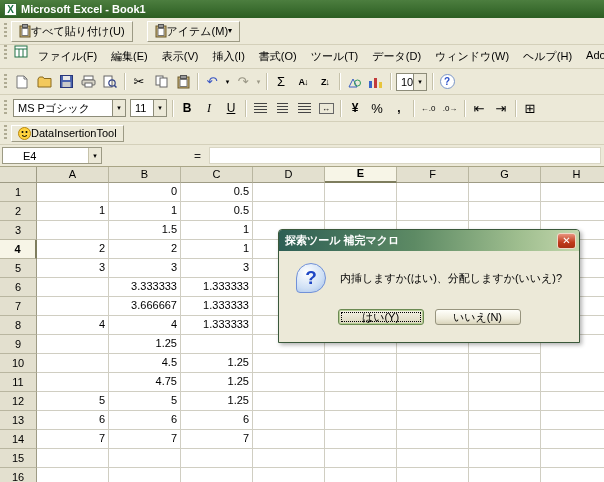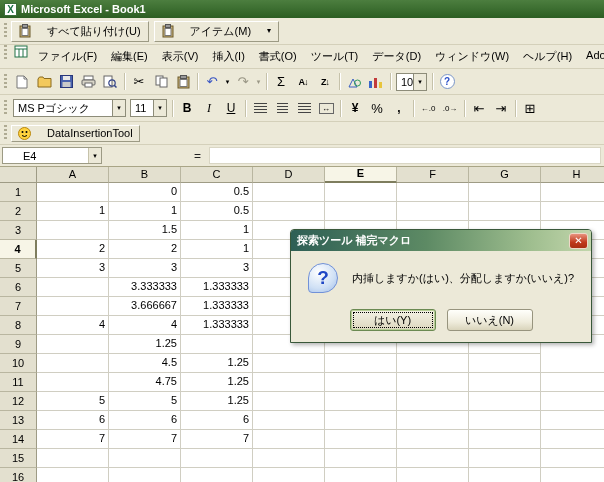--- a/index.html
+++ b/index.html
@@ -9,21 +9,21 @@
 
   
   .titlebar { height:18px; display:flex; align-items:center; gap:4px; padding:0 4px;
     background:linear-gradient(to bottom,#4C7E3F,#2C5E22); color:#fff; font-weight:bold; }
 
   
   .tbrow { display:flex; align-items:center; background:#ECE9D8; border-bottom:1px solid #D4D0BA; padding:1px 2px; }
   .grip { width:3px; height:16px; margin:0 4px 0 2px; flex:0 0 3px;
     background:repeating-linear-gradient(to bottom,#AFAB93 0 2px,#ECE9D8 2px 4px); }
   .sep { width:1px; height:17px; background:#C6C2AA; box-shadow:1px 0 0 #FFF; margin:0 3px; flex:0 0 1px; }
-  .raised { display:inline-flex; align-items:center; gap:16px; padding:2px 7px; margin-right:5px;
+  .raised { display:inline-flex; align-items:center; gap:0; padding:2px 7px; margin-right:14px;
     background:#ECE9D8; border:1px solid; border-color:#FFF #9C9A84 #9C9A84 #FFF; font:inherit; cursor:default; }
   .tbi { width:22px; height:20px; display:inline-flex; align-items:center; justify-content:center;
     font-size:13px; border:1px solid transparent; flex:0 0 auto; }
   .caret { font-size:8px; line-height:8px; }
   .mini-caret { width:9px; height:20px; display:inline-flex; align-items:center; justify-content:center; font-size:7px; }
   .blue { color:#3A56C4; }
   .gray { color:#9A9786; }
   .sort-ic { font-size:9px; font-weight:bold; letter-spacing:-1px; }
   .combo { display:flex; align-items:center; height:18px; background:#fff; border:1px solid #8D8C79; margin:0 2px; }
   .combo .c-text { padding:0 4px; overflow:hidden; white-space:nowrap; }
@@ -61,36 +61,36 @@
   .g-colhdr { width:72px; flex:0 0 72px; text-align:center; line-height:15px; background:#E3E0CF;
     border-right:1px solid #B9B6A0; border-bottom:1px solid #9E9B85; }
   .g-colhdr.active { background:#F7F5E7; font-weight:bold; border-bottom:2px solid #7E7D5E; line-height:13px; }
   .g-rowhdr { width:37px; flex:0 0 37px; text-align:center; line-height:18px; background:#E3E0CF;
     border-right:1px solid #9E9B85; border-bottom:1px solid #B9B6A0; }
   .g-rowhdr.active { background:#F7F5E7; font-weight:bold; border-right:2px solid #7E7D5E; }
   .g-cell { width:72px; flex:0 0 72px; border-right:1px solid #D0CEC2; border-bottom:1px solid #D0CEC2;
     text-align:right; padding:2px 3px 0 0; overflow:hidden; white-space:nowrap; }
 
   
-  .dialog { position:absolute; left:290px; top:229px; width:302px; height:114px; z-index:10;
+  .dialog { position:absolute; left:278px; top:229px; width:302px; height:114px; z-index:10;
     border:1px solid #39583A; border-radius:4px 4px 0 0; background:#ECE9D8; box-shadow:2px 2px 4px rgba(0,0,0,.3); }
   .dlg-title { height:21px; border-radius:3px 3px 0 0; display:flex; align-items:center; padding:0 3px 0 6px;
     background:linear-gradient(90deg,#2E5F55 0%,#5D8A64 45%,#9FBE8F 80%,#C2D6AC 100%);
     color:#fff; font-weight:bold; white-space:nowrap; overflow:hidden; }
   .dlg-close { margin-left:auto; width:19px; height:16px; flex:0 0 19px;
     background:linear-gradient(#E8927C,#C0391B 60%,#A92F12); border:1px solid #F0D8C8; border-radius:3px;
     color:#fff; font-size:10px; font-weight:bold; display:flex; align-items:center; justify-content:center; }
   .dlg-body { position:relative; height:91px; }
   .q-icon { position:absolute; left:17px; top:12px; width:30px; height:30px;
     border-radius:50% 50% 50% 4px; border:1px solid #7191D8; color:#1F47C5;
     background:radial-gradient(circle at 35% 30%,#FFFFFF,#CFE0F5 60%,#9FBCE8);
     font-size:19px; font-weight:bold; text-align:center; line-height:28px; }
   .dlg-msg { position:absolute; left:61px; top:20px; right:6px; white-space:nowrap; overflow:hidden; }
   .dlg-buttons { position:absolute; left:0; right:0; top:58px; display:flex; justify-content:center; gap:11px; }
-  .dlg-btn { width:86px; height:22px; border:1px solid #97947E; border-radius:3px; font:inherit;
+  .dlg-btn { width:86px; height:16px; border:1px solid #97947E; border-radius:3px; font:inherit;
     background:linear-gradient(#FFFFFB,#EFECDC 60%,#D9D4BB); }
   .dlg-btn.default { outline:1px dotted #000; outline-offset:-4px; border-color:#6B8A52;
     box-shadow:inset 0 0 0 1px #B7CE96; background:linear-gradient(#F4F2E6,#DCD7BE); }
 </style>
 </head>
 <body>
 
 <div id="win">
 
   <div class="titlebar">

